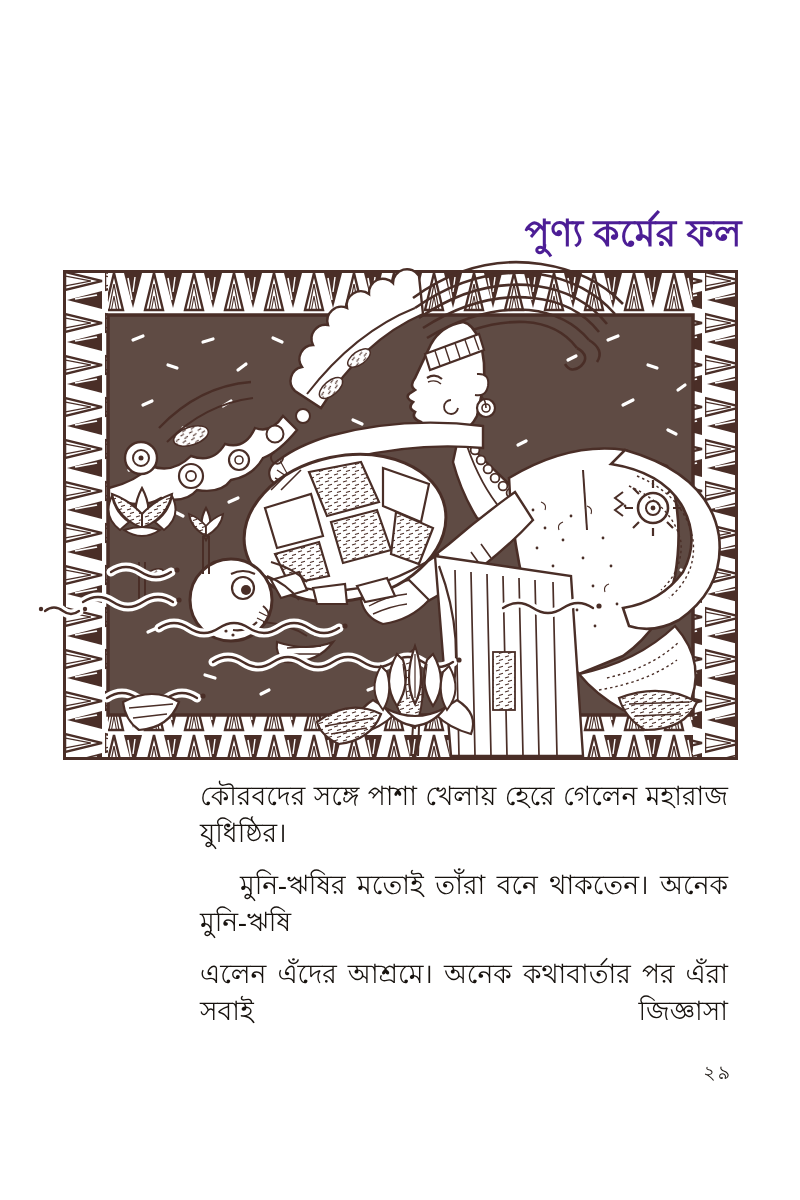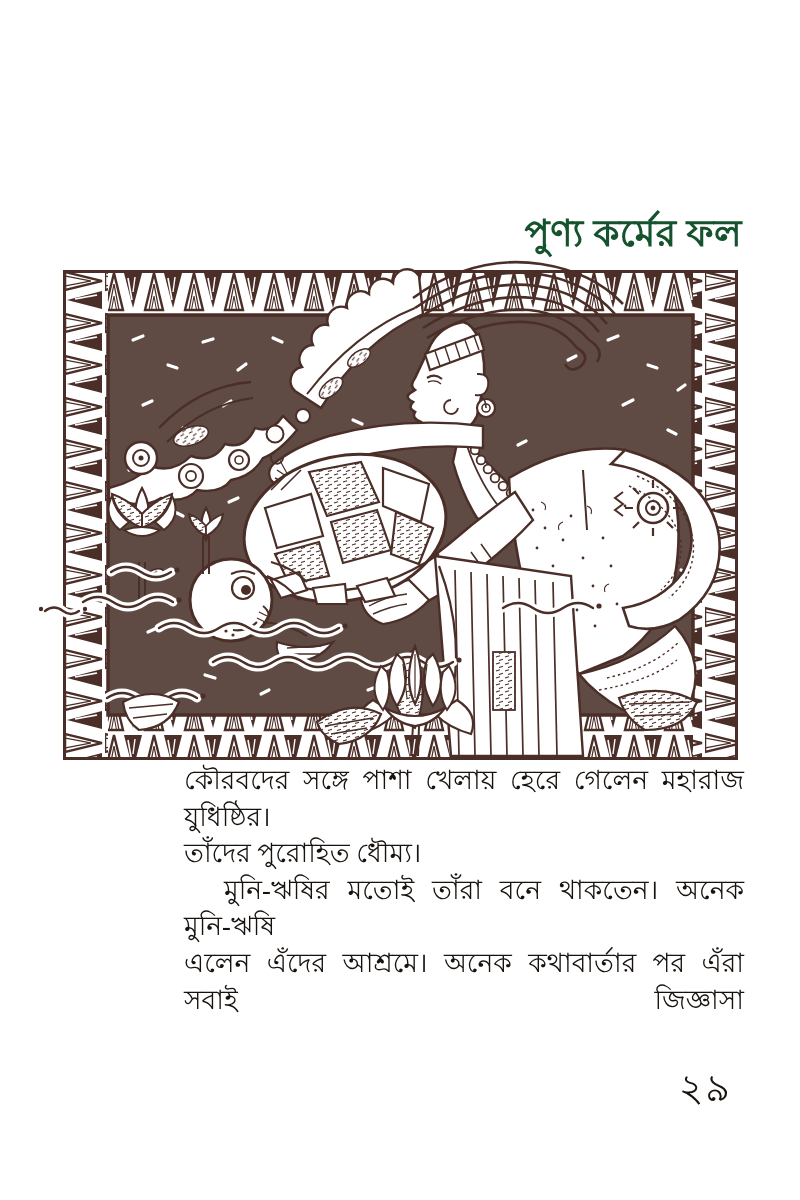--- a/index.html
+++ b/index.html
@@ -3,37 +3,37 @@
 <meta charset="utf-8">
 <style>
   html,body{margin:0;padding:0;}
   body{
     width:800px;height:1200px;background:#ffffff;position:relative;
     font-family:"Liberation Serif","DejaVu Serif",serif;color:#17120e;
     overflow:hidden;
   }
   .title{
     position:absolute;top:204px;right:58px;margin:0;
-    font-size:37px;font-weight:700;color:#14532d;letter-spacing:.5px;
+    font-size:37px;font-weight:700;color:#4c1d95;letter-spacing:.5px;
     font-family:"Liberation Serif","DejaVu Serif",serif;
   }
   .illustration{
     position:absolute;left:63px;top:270px;width:675px;height:490px;
   }
   .illustration svg{overflow:visible;display:block;}
   .body-text{
     position:absolute;left:184px;top:762px;width:560px;
     font-size:26.5px;line-height:36.6px;color:#17120e;
   }
-  .body-text p{margin:0;padding:0;white-space:nowrap;}
+  .body-text p{margin:16px;padding:0;white-space:nowrap;}
   .body-text p.j{white-space:normal;text-align:justify;text-align-last:justify;word-spacing:1px;}
   .body-text p.indent{text-indent:40px;}
   .pageno{
     position:absolute;top:1058px;right:68px;
-    font-size:38px;color:#1a140f;letter-spacing:2px;
+    font-size:19px;color:#1a140f;letter-spacing:2px;
   }
 </style>
 </head>
 <body>
 
 <div>
 
   <h1 class="title">পুণ্য কর্মের ফল</h1>
 
   <div class="illustration">
@@ -332,21 +332,20 @@
         <path d="M60,432 Q90,416 116,432 Q106,458 76,460 Q62,450 60,432 Z" fill="#ffffff" stroke-width="2.2"></path>
         <path d="M66,438 L110,434 M70,448 L104,444" stroke-width="1.3" fill="none"></path>
         <path d="M556,428 Q598,412 634,432 Q622,460 582,460 Q562,448 556,428 Z" fill="url(#hatch)" stroke-width="2.2"></path>
         <path d="M566,434 L626,432 M572,446 L618,444" stroke-width="1.3" fill="none"></path>
       </g>
     </svg>
   </div>
 
   <div class="body-text">
     <p class="j">কৌরবদের সঙ্গে পাশা খেলায় হেরে গেলেন মহারাজ যুধিষ্ঠির।</p>
-    <p>তাঁদের পুরোহিত ধৌম্য।</p>
     <p class="j indent">মুনি-ঋষির মতোই তাঁরা বনে থাকতেন। অনেক মুনি-ঋষি</p>
     <p class="j">এলেন এঁদের আশ্রমে। অনেক কথাবার্তার পর এঁরা সবাই জিজ্ঞাসা</p>
 
   </div>
 
   <div class="pageno">২৯</div>
 
 </div>
 
 </body></html>

